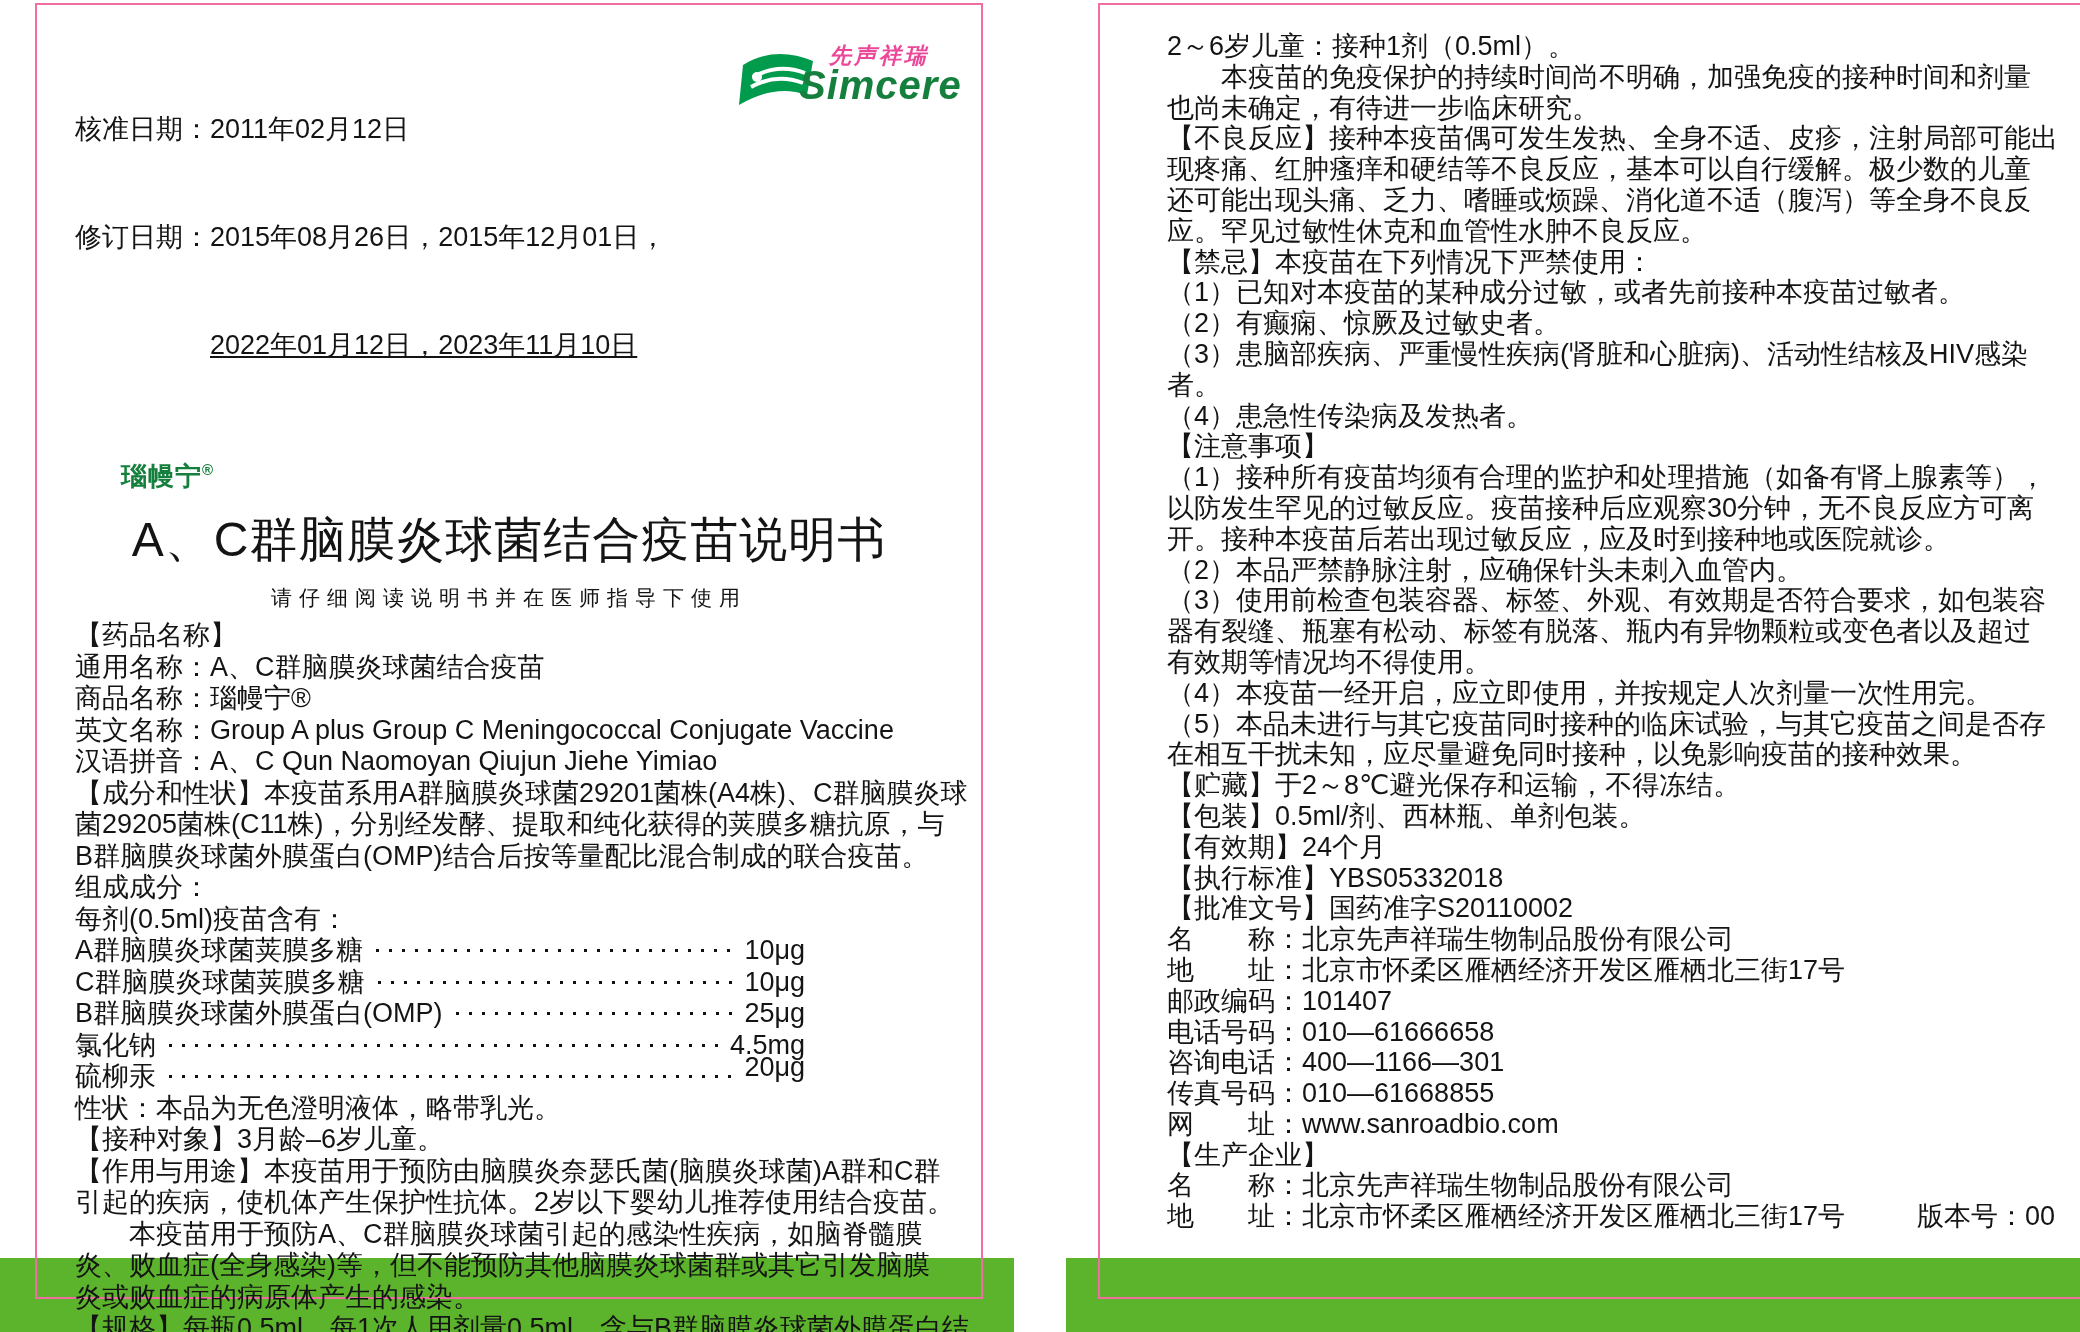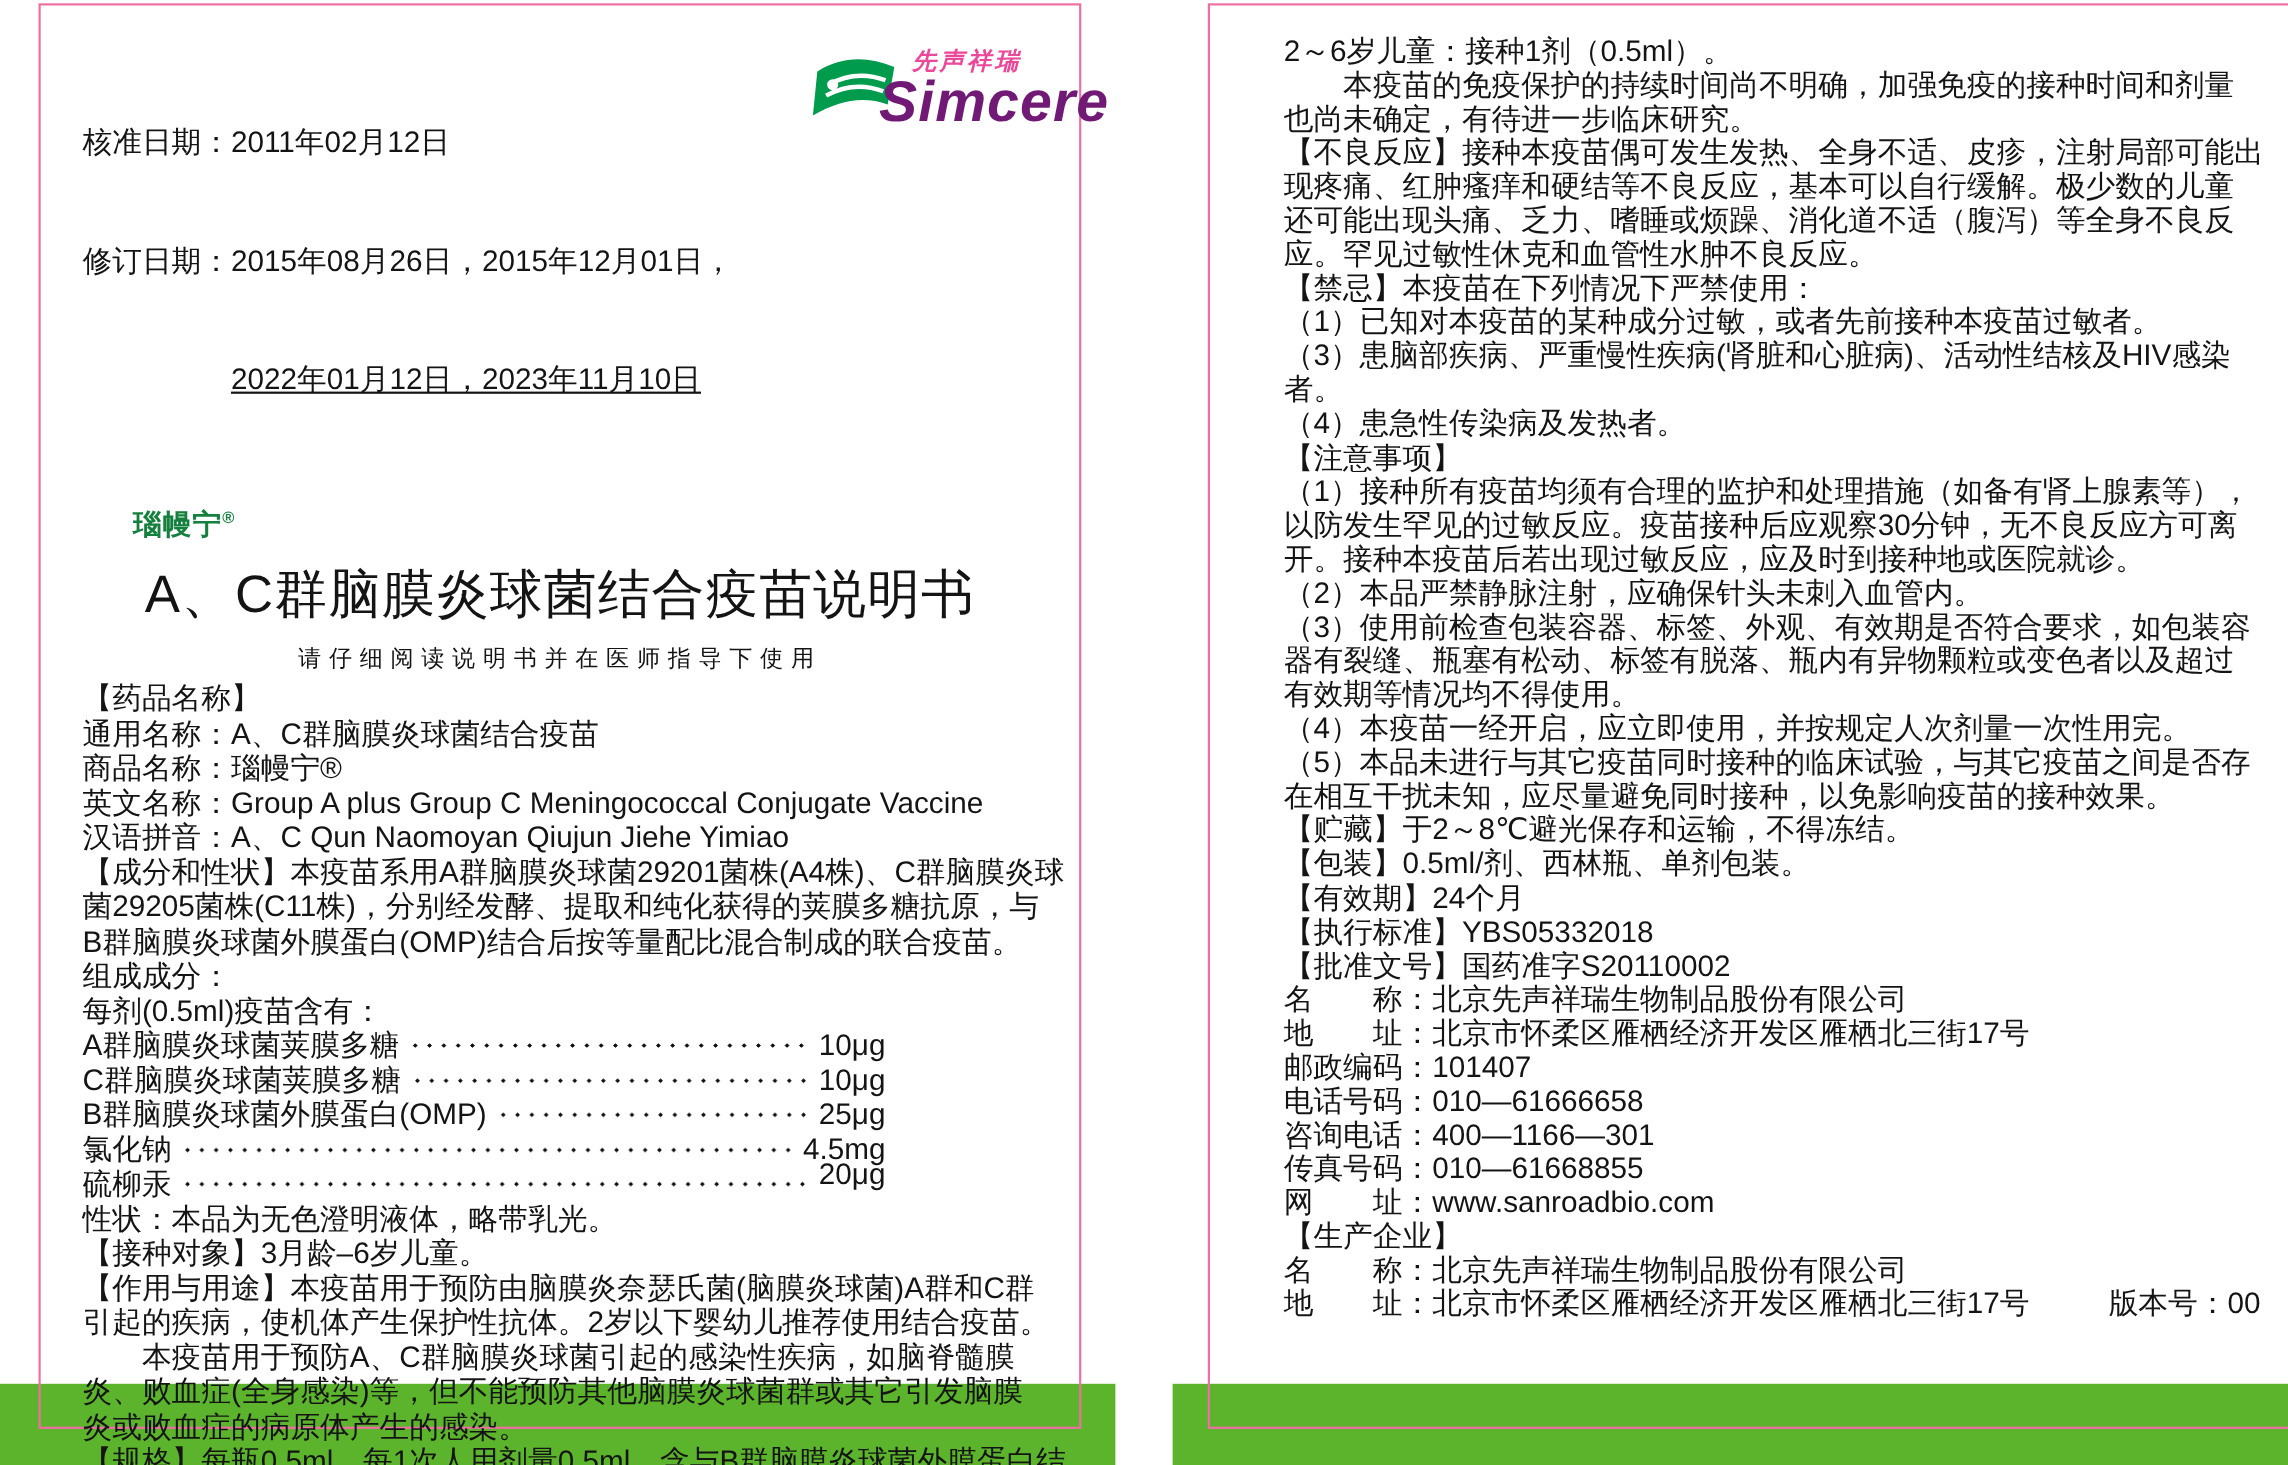--- a/index.html
+++ b/index.html
@@ -18,21 +18,21 @@
   .page-right{left:1098px;width:1000px;}
 
   
   .lp-inner{position:relative;width:100%;height:100%;}
   .dates{padding:34px 0 0 38px;font-size:27px;line-height:36px;white-space:pre;}
   .dates .indent{padding-left:135px;text-decoration:underline;}
 
   .logo{position:absolute;top:34px;right:24px;width:220px;height:72px;}
   .logo-flag{position:absolute;left:0;top:8px;}
   .logo-cn{position:absolute;left:92px;top:2px;font-size:22px;font-weight:bold;font-style:italic;letter-spacing:3px;color:#ec4899;}
-  .logo-en{position:absolute;left:62px;top:24px;font-size:52px;font-weight:bold;font-style:italic;color:#701a75;letter-spacing:1px;}
+  .logo-en{position:absolute;left:62px;top:24px;font-size:40px;font-weight:bold;font-style:italic;color:#15803d;letter-spacing:1px;}
 
   .brand{margin:24px 0 0 84px;font-size:26px;font-weight:bold;color:#15803d;letter-spacing:1px;}
   .brand sup{font-size:15px;}
   .title{margin-top:14px;text-align:center;font-size:48px;font-weight:normal;letter-spacing:1px;white-space:pre;}
   .subtitle{margin-top:12px;text-align:center;font-size:21px;letter-spacing:7px;white-space:pre;}
 
   .body-block{margin:8px 22px 0 38px;font-size:27px;line-height:31.5px;}
   .line{white-space:pre;}
 
   .ingredients{width:730px;}
@@ -145,20 +145,21 @@
 
     <div class="line">2～6岁儿童：接种1剂（0.5ml）。</div>
         <div class="line">　　本疫苗的免疫保护的持续时间尚不明确，加强免疫的接种时间和剂量</div>
         <div class="line">也尚未确定，有待进一步临床研究。</div>
         <div class="line">【不良反应】接种本疫苗偶可发生发热、全身不适、皮疹，注射局部可能出</div>
         <div class="line">现疼痛、红肿瘙痒和硬结等不良反应，基本可以自行缓解。极少数的儿童</div>
         <div class="line">还可能出现头痛、乏力、嗜睡或烦躁、消化道不适（腹泻）等全身不良反</div>
         <div class="line">应。罕见过敏性休克和血管性水肿不良反应。</div>
         <div class="line">【禁忌】本疫苗在下列情况下严禁使用：</div>
         <div class="line">（1）已知对本疫苗的某种成分过敏，或者先前接种本疫苗过敏者。</div>
+        <div class="line">（2）有癫痫、惊厥及过敏史者。</div>
         <div class="line">（3）患脑部疾病、严重慢性疾病(肾脏和心脏病)、活动性结核及HIV感染</div>
         <div class="line">者。</div>
         <div class="line">（4）患急性传染病及发热者。</div>
         <div class="line">【注意事项】</div>
         <div class="line">（1）接种所有疫苗均须有合理的监护和处理措施（如备有肾上腺素等），</div>
         <div class="line">以防发生罕见的过敏反应。疫苗接种后应观察30分钟，无不良反应方可离</div>
         <div class="line">开。接种本疫苗后若出现过敏反应，应及时到接种地或医院就诊。</div>
         <div class="line">（2）本品严禁静脉注射，应确保针头未刺入血管内。</div>
         <div class="line">（3）使用前检查包装容器、标签、外观、有效期是否符合要求，如包装容</div>
         <div class="line">器有裂缝、瓶塞有松动、标签有脱落、瓶内有异物颗粒或变色者以及超过</div>

